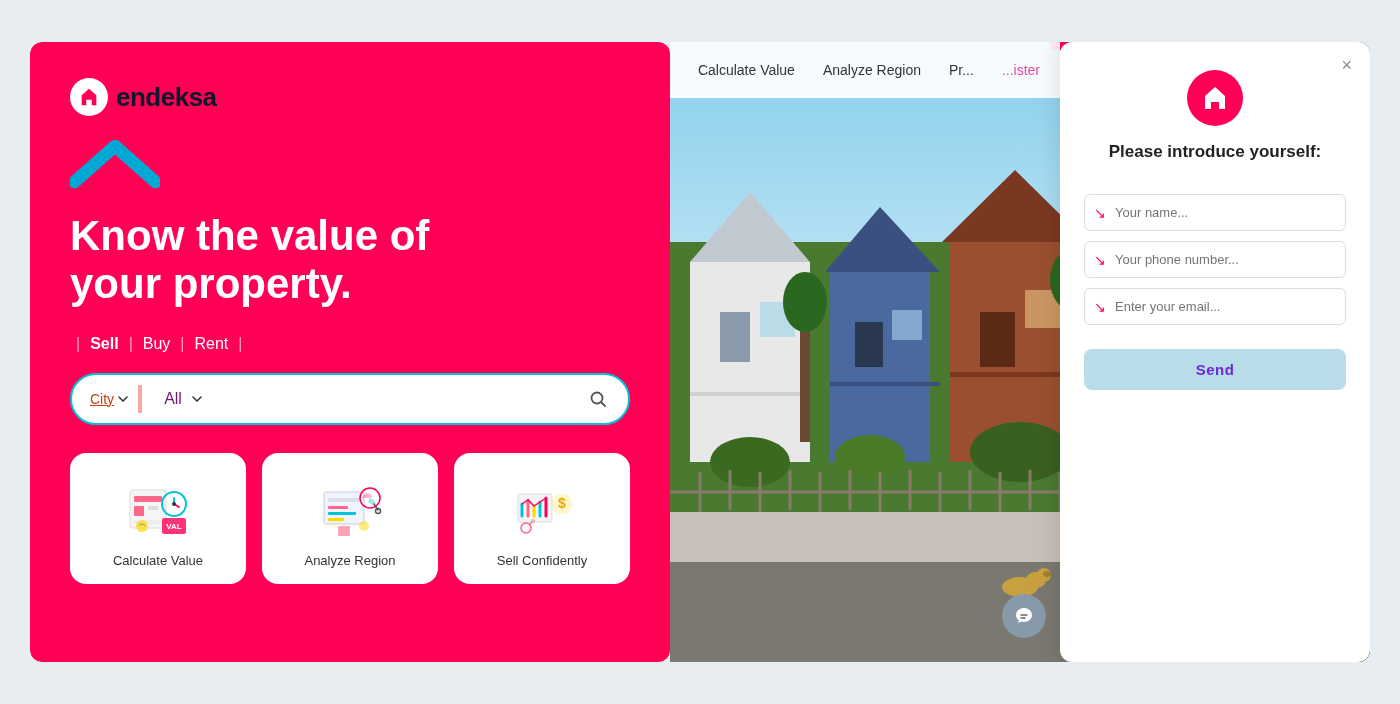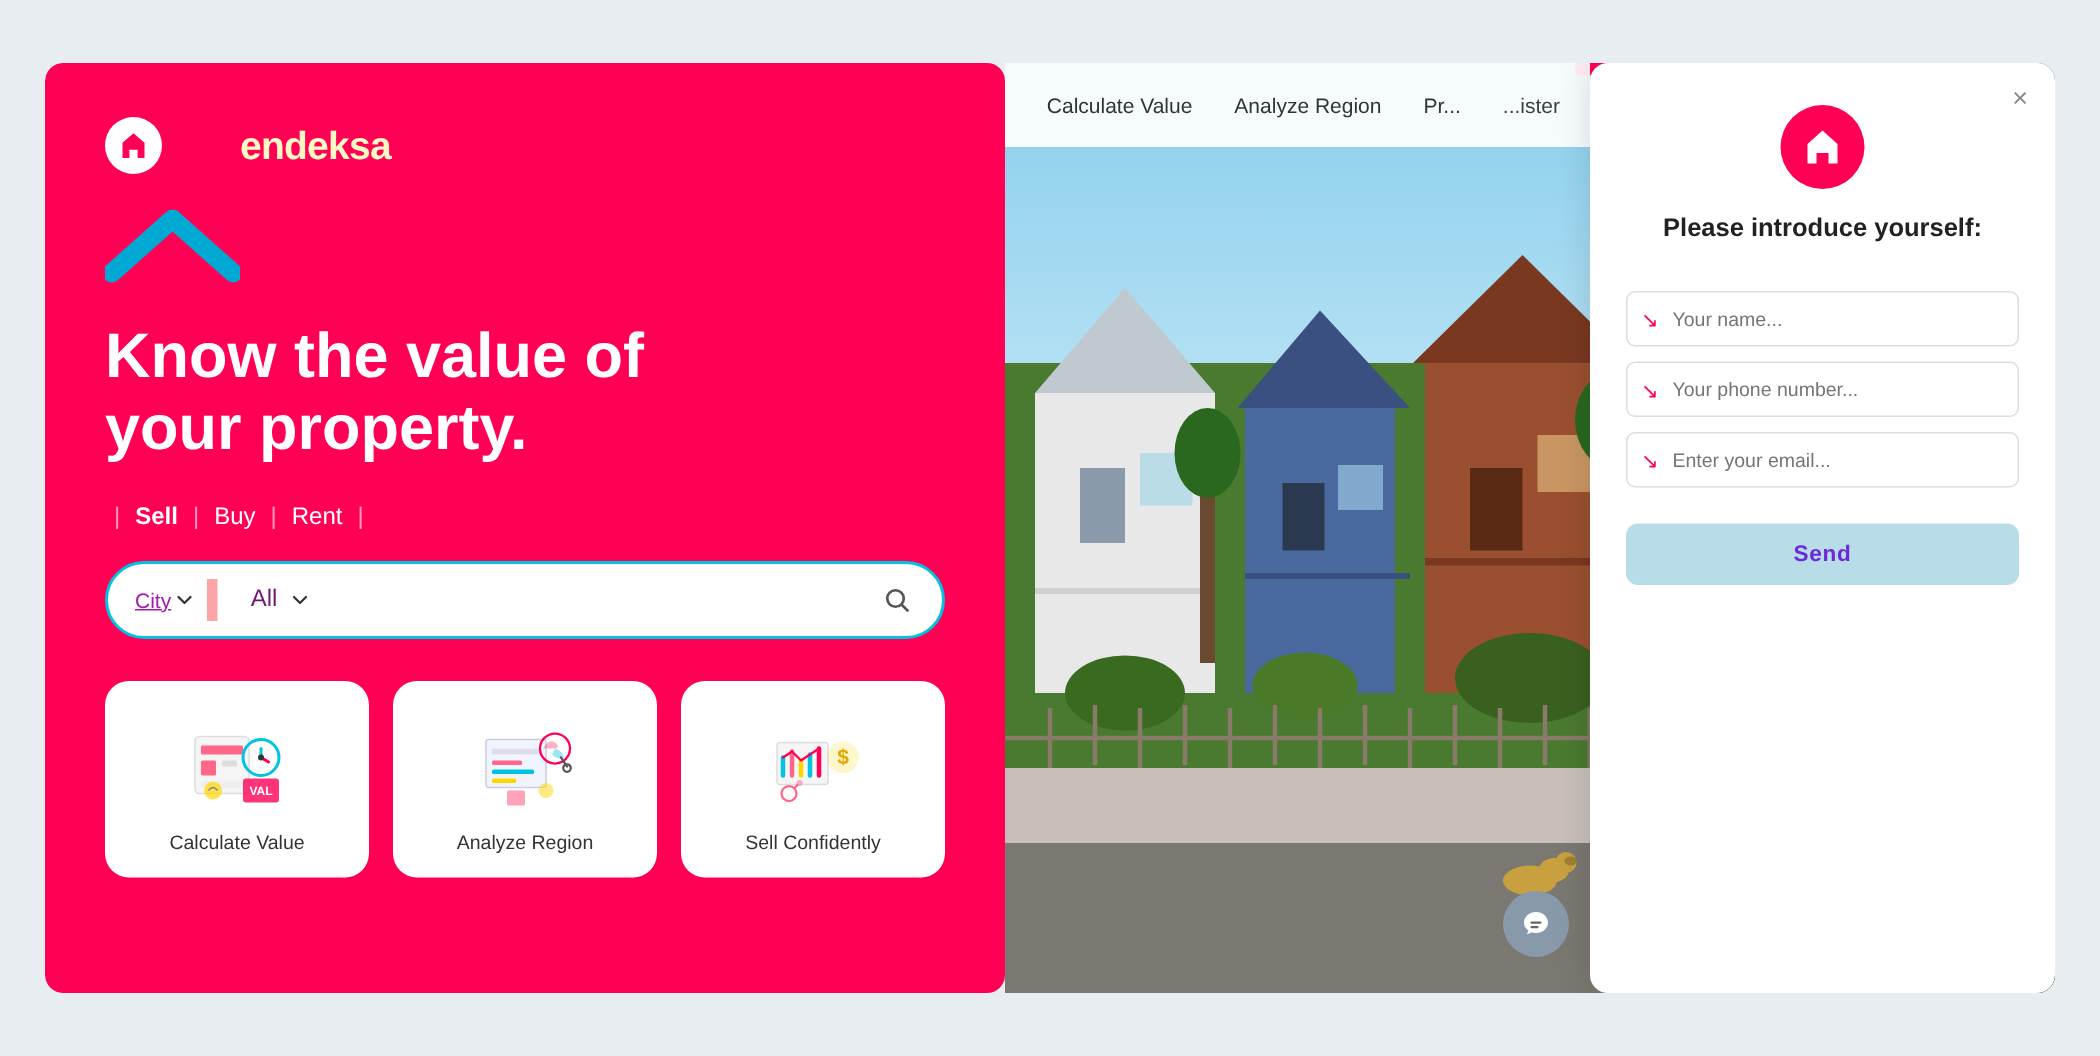--- a/index.html
+++ b/index.html
@@ -51,25 +51,24 @@
       align-items: center;
       justify-content: center;
     }
 
     .logo-icon svg {
       width: 22px;
       height: 22px;
     }
 
     .logo-text {
-      color: #fef9c3;
+      color: #0f172a;
       font-size: 26px;
       font-weight: 600;
       letter-spacing: -0.5px;
-      margin-left: 44px;
     }
 
     .chevron-icon {
       margin: 10px 0 16px 0;
     }
 
     .chevron-icon svg {
       width: 90px;
       height: 56px;
     }
@@ -116,23 +115,23 @@
       border: 2px solid #00c3e0;
       margin-bottom: 28px;
     }
 
     .search-city-select {
       display: flex;
       align-items: center;
       gap: 4px;
       padding: 6px 10px;
       font-size: 14px;
-      color: #a21caf;
-      cursor: pointer;
-      border-right: 7px solid #fca5a5;
+      color: #c2410c;
+      cursor: pointer;
+      border-right: 4px solid #fca5a5;
       white-space: nowrap;
       text-decoration: underline;
     }
 
     .search-all-select {
       display: flex;
       align-items: center;
       gap: 4px;
       padding: 6px 14px;
       font-size: 16px;
@@ -322,21 +321,21 @@
 
     .nav-item {
       font-size: 14px;
       color: #333;
       cursor: pointer;
       font-weight: 500;
     }
 
     .nav-register {
       font-size: 14px;
-      color: #404040;
+      color: #ec4899;
       cursor: pointer;
       font-weight: 500;
     }
 
     
     .chat-btn {
       position: absolute;
       bottom: 24px;
       right: 324px;
       width: 44px;

